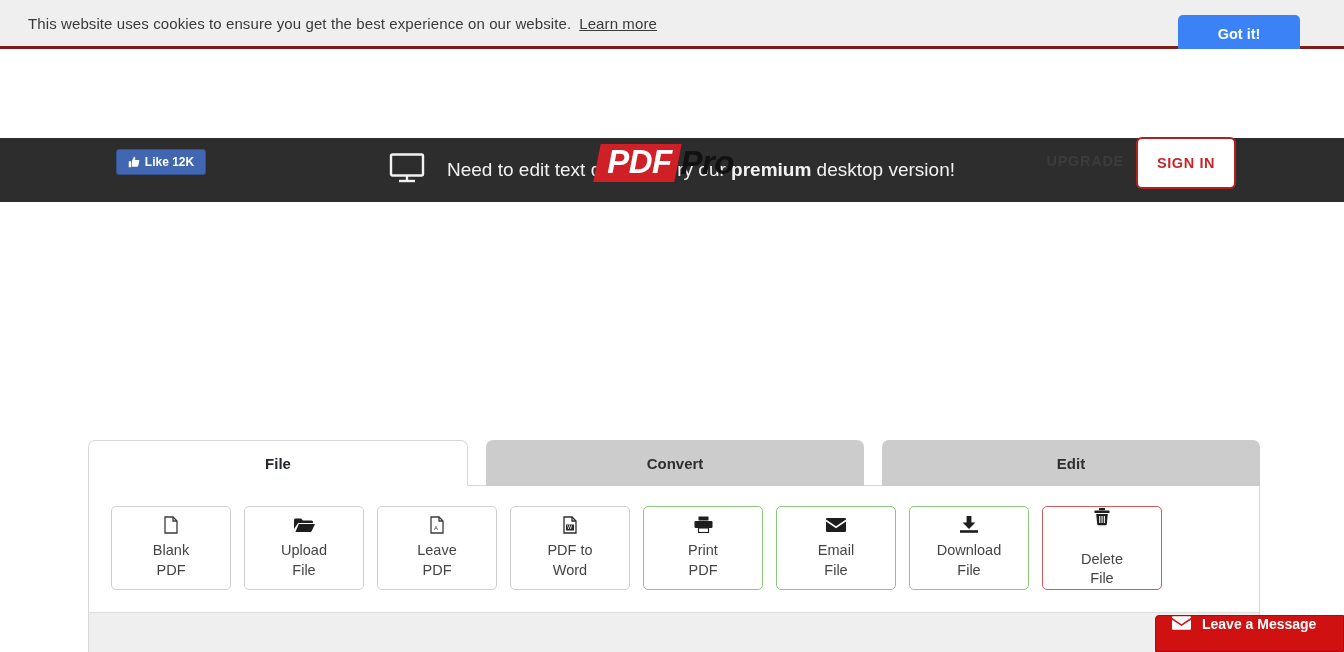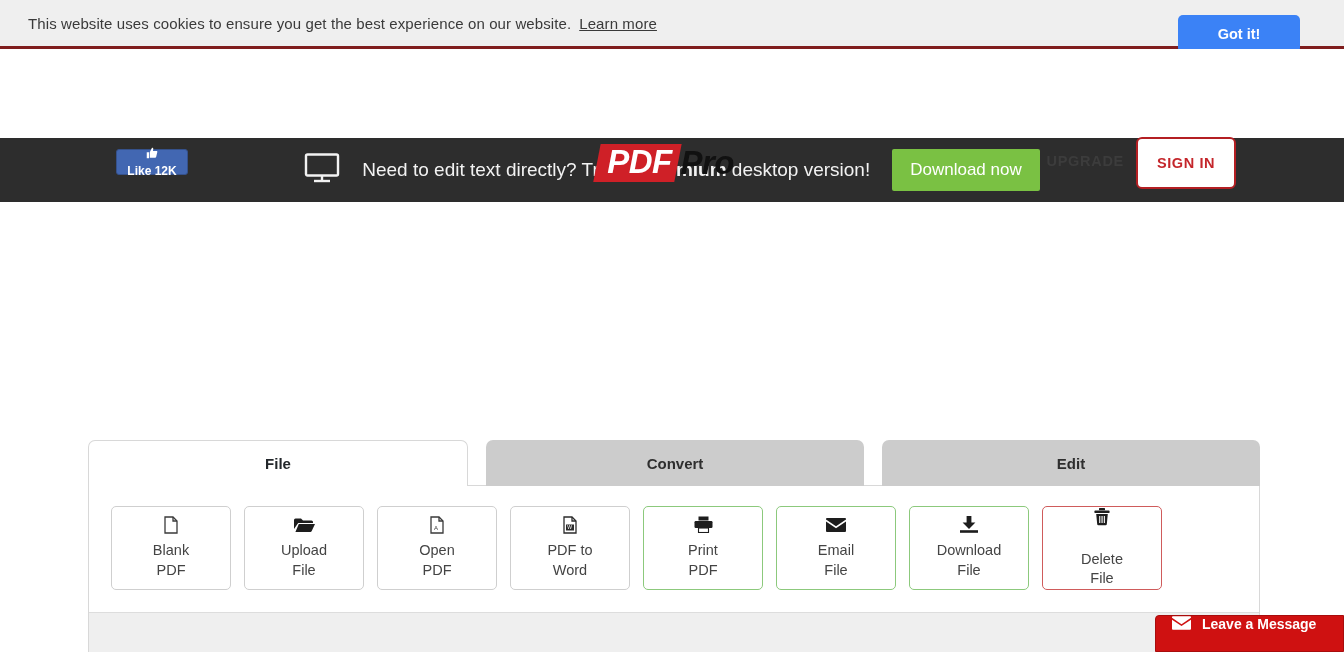--- a/index.html
+++ b/index.html
@@ -53,34 +53,33 @@
   
   #site-header {
     position: relative;
     height: 89px;
     background: #fff;
   }
   #fb-like {
     position: absolute;
     left: 116px;
     top: 100px;
-    width: 72px;
+    width: 90px;
     height: 26px;
     background: #4267b2;
     border: 1px solid #35518b;
     border-radius: 3px;
     color: #fff;
     font-size: 12px;
     font-weight: bold;
     display: flex;
     align-items: center;
     justify-content: center;
     gap: 5px;
     cursor: pointer;
-    flex-direction: column;
   }
   #fb-like svg { display:block; }
 
   #logo {
     position: absolute;
     left: 597px;
     top: 92px;
     display: flex;
     align-items: center;
     height: 44px;
@@ -285,21 +284,20 @@
 
 <div id="promo">
   <span id="monitor-icon">
     <svg width="36" height="32" viewBox="0 0 36 32" fill="none" stroke="#f2f2f2" stroke-width="2.4">
       <rect x="2" y="2.5" width="32" height="21" rx="1.5"></rect>
       <line x1="18" y1="23.5" x2="18" y2="28.5"></line>
       <line x1="10" y1="29" x2="26" y2="29"></line>
     </svg>
   </span>
   <span id="promo-text"><span>Need to edit text directly? Try our </span><b>premium</b><span> desktop version!</span></span>
-  <button id="promo-dl">Download now</button>
 </div>
 
 <div id="main">
 
   <div id="tabs">
     <div class="tab active">File</div>
     <div class="tab inactive">Convert</div>
     <div class="tab inactive">Edit</div>
   </div>
 
@@ -330,21 +328,21 @@
       </div>
 
       <div class="tool-btn">
         <span class="tool-ic">
           <svg width="14" height="18" viewBox="0 0 14 18" fill="none" stroke="#3a3a3a" stroke-width="1.3">
             <path d="M1 1h8l4 4v12H1z"></path>
               <path d="M9 1v4h4"></path>
             <text x="4" y="13.5" font-size="6" stroke="none" fill="#3a3a3a" font-family="Liberation Sans">A</text>
           </svg>
         </span>
-        <span class="tool-lbl">Open
+        <span class="tool-lbl">Leave
 PDF</span>
       </div>
 
       <div class="tool-btn">
         <span class="tool-ic">
           <svg width="14" height="18" viewBox="0 0 14 18" fill="none" stroke="#2b2b2b" stroke-width="1.3">
             <path d="M1 1h8l4 4v12H1z"></path>
               <path d="M9 1v4h4"></path>
             <rect x="3" y="8.5" width="8" height="6" fill="#2b2b2b" stroke="none"></rect>
             <text x="4.2" y="13.4" font-size="5" stroke="none" fill="#fff" font-family="Liberation Sans">W</text>

